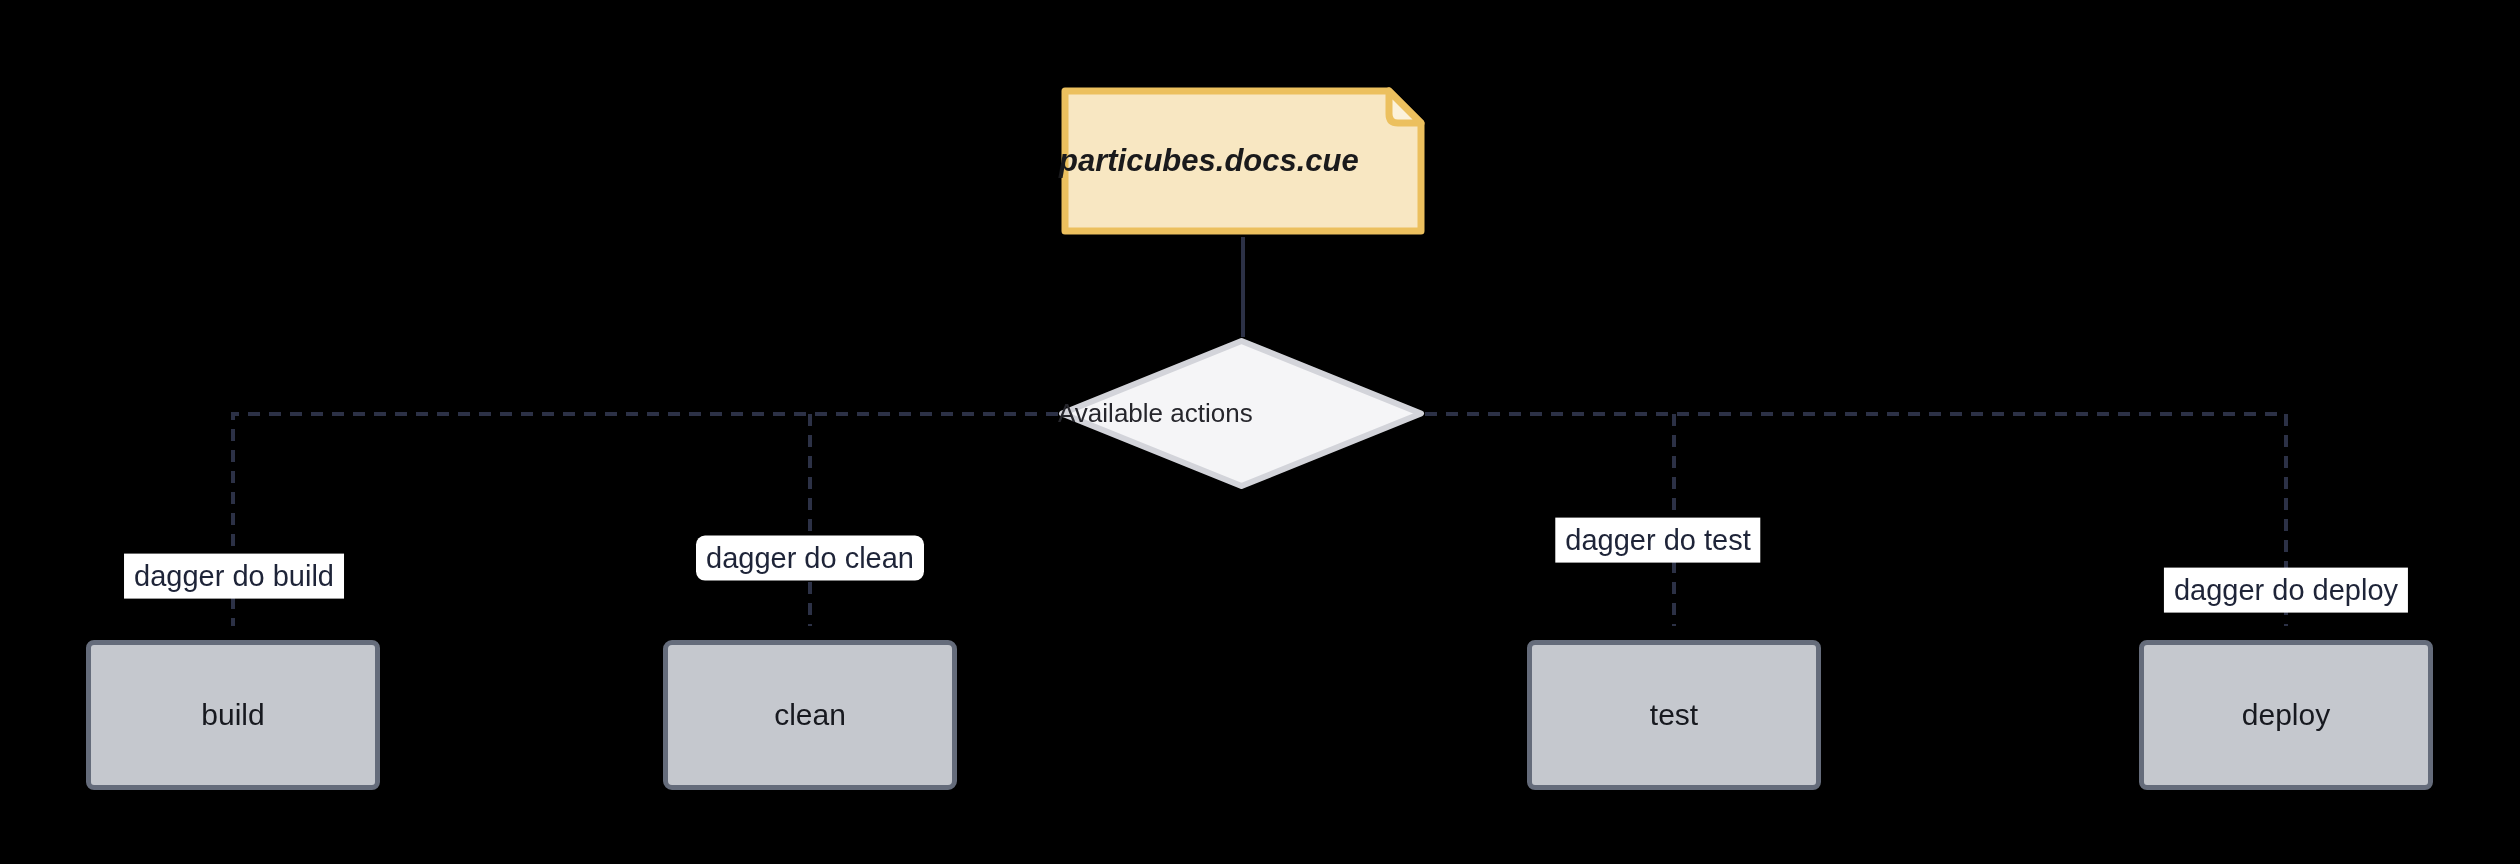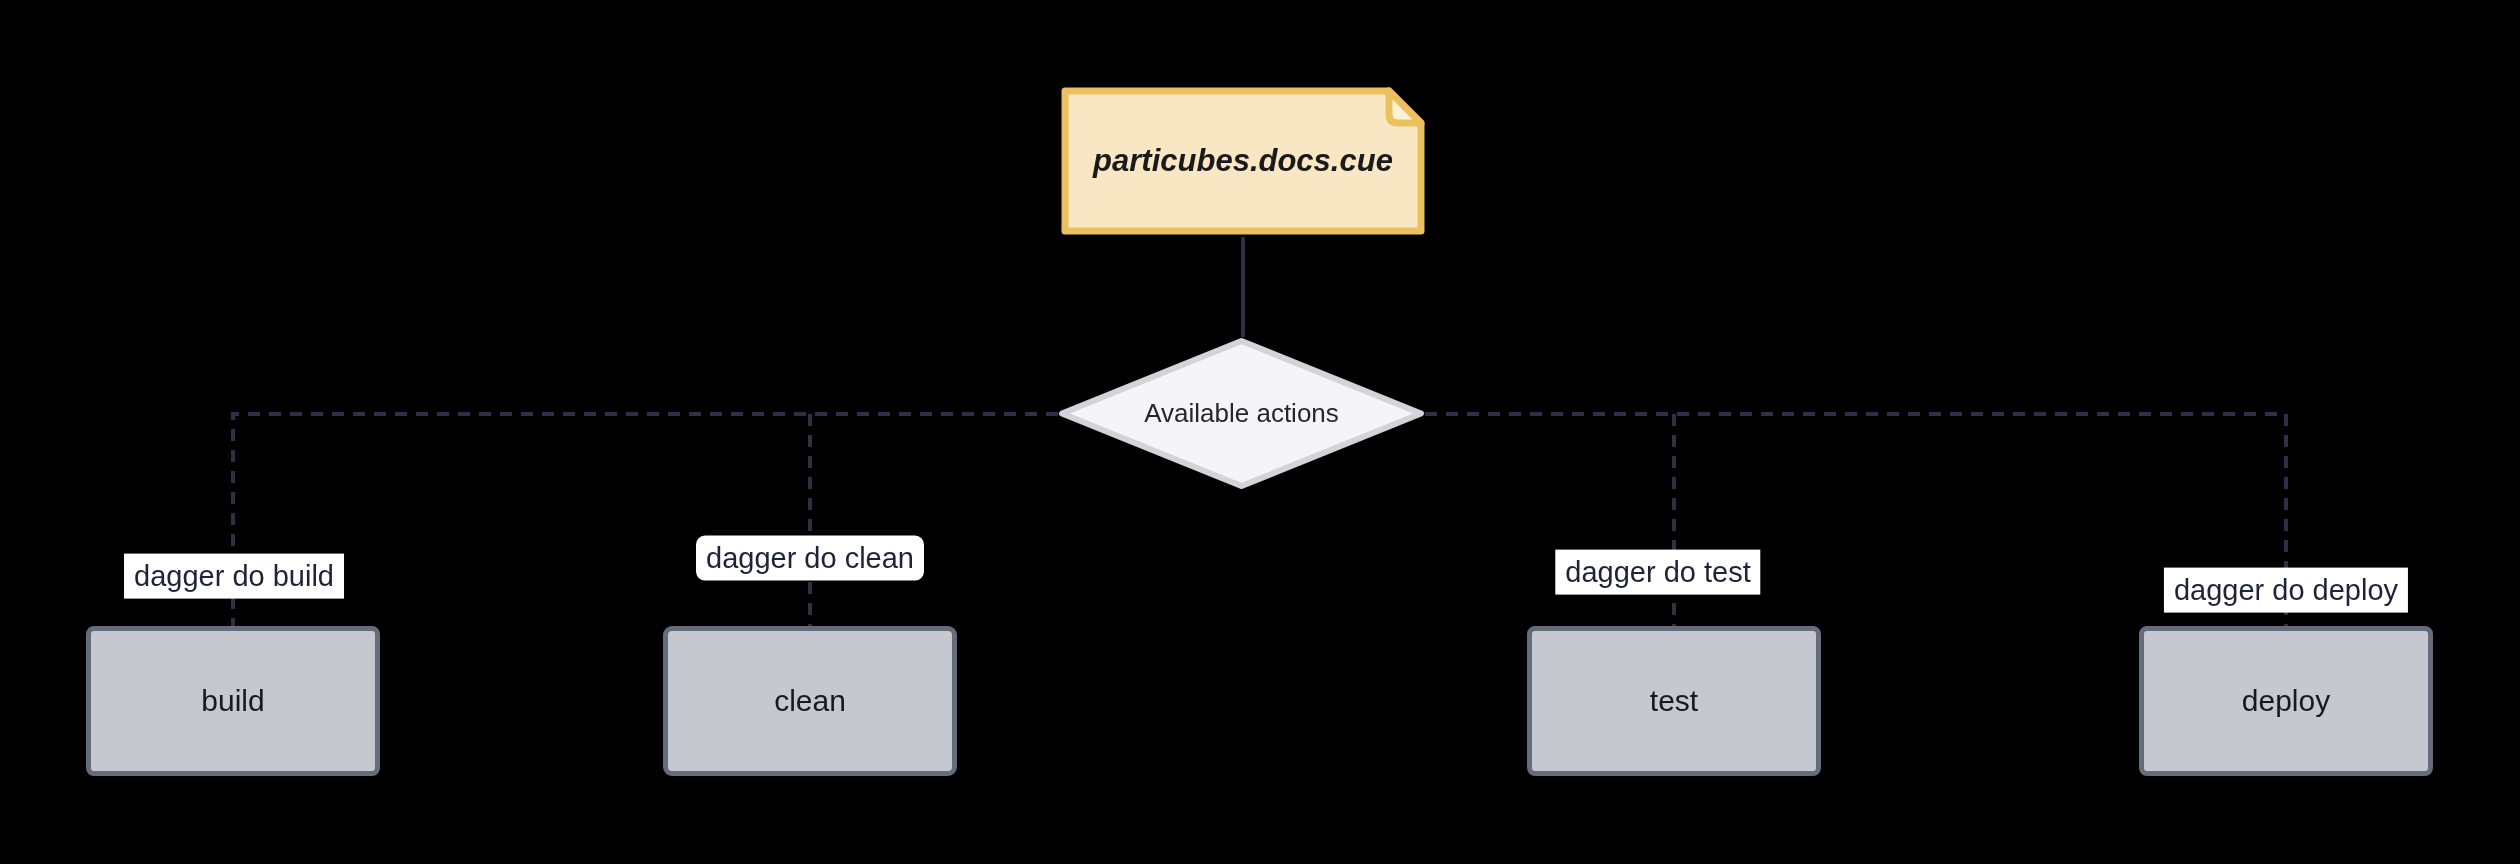--- a/index.html
+++ b/index.html
@@ -28,21 +28,21 @@
     stroke-width: 4;
     fill: none;
   }
   .edge.dashed {
     stroke-dasharray: 12 9;
   }
   .node {
     position: absolute;
     display: flex;
     align-items: center;
-    justify-content: center;
+    justify-content: flex-start;
     text-align: center;
   }
   .node > svg.shape {
     position: absolute;
     left: 0;
     top: 0;
     width: 100%;
     height: 100%;
   }
   .node .lbl {
@@ -69,21 +69,21 @@
     height: 153px;
     font-size: 26px;
     color: var(--decision-text, #26262c);
   }
   
   .action {
     position: absolute;
     box-sizing: border-box;
     width: 294px;
     height: 150px;
-    top: 626px;
+    top: 640px;
     background: var(--action-fill, #c5c8ce);
     border: 5px solid var(--action-border, #656c7b);
     border-radius: 8px;
     display: flex;
     align-items: center;
     justify-content: center;
     font-size: 30px;
     color: var(--action-text, #17191f);
   }
   .action.pos-build  { left: 86px; }
@@ -96,21 +96,21 @@
     transform: translate(-50%, -50%);
     background: var(--edge-label-bg, #ffffff);
     color: var(--edge-label-text, #1e2438);
     font-size: 29px;
     line-height: 1.2;
     padding: 5px 10px;
     white-space: nowrap;
   }
   .edge-label.pos-build  { left: 234px;  top: 576px; }
   .edge-label.pos-clean  { left: 810px;  top: 558px; border-radius: 9px; }
-  .edge-label.pos-test   { left: 1658px; top: 540px; margin-top: 32px; }
+  .edge-label.pos-test   { left: 1658px; top: 540px; }
   .edge-label.pos-deploy { left: 2286px; top: 590px; }
 </style>
 </head>
 <body>
 
 <div class="stage">
 
   <svg class="connectors" aria-hidden="true">
     <path class="edge" d="M1243 237 L1243 337"></path>
     <path class="edge dashed" d="M1058 414 H233 V626"></path>

